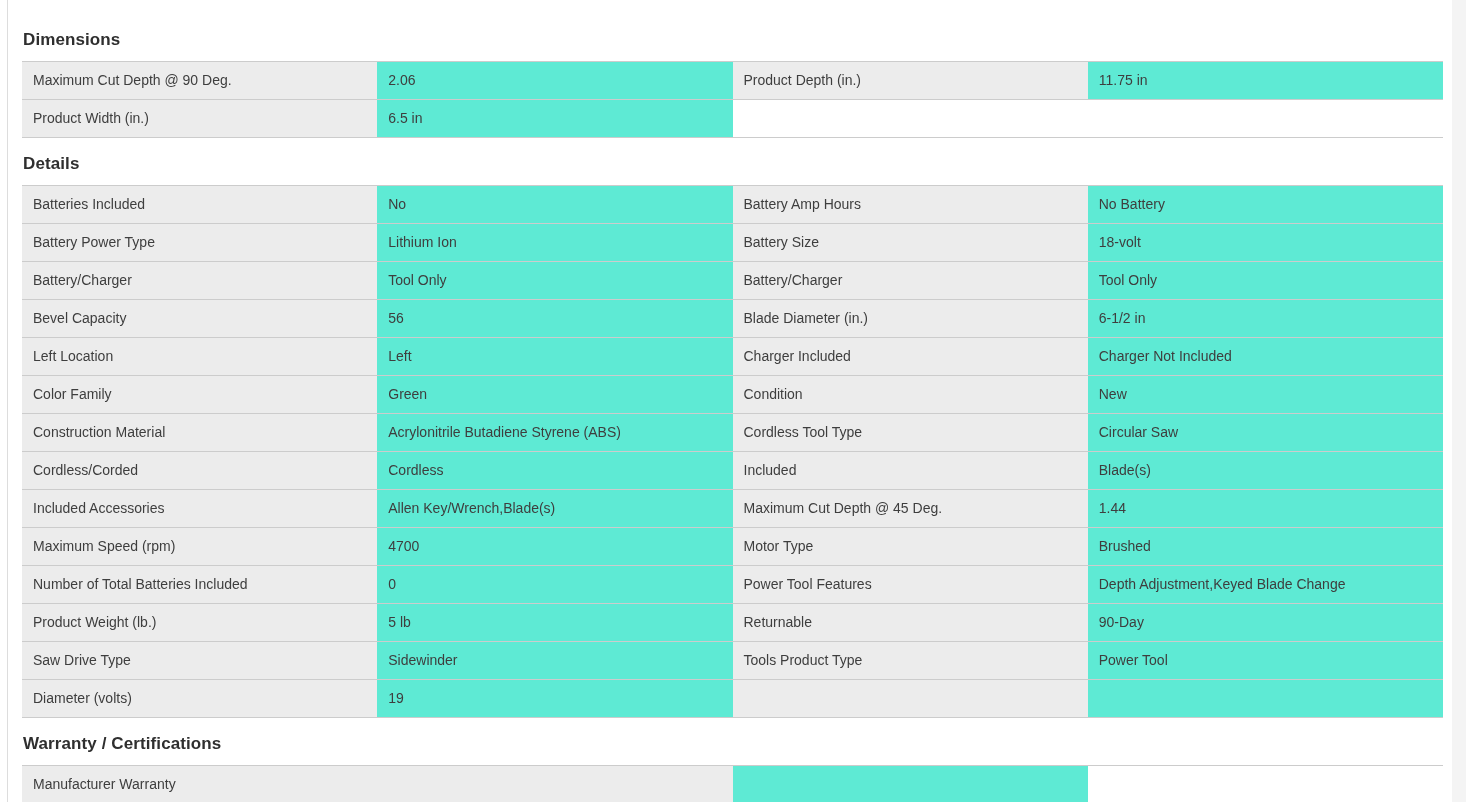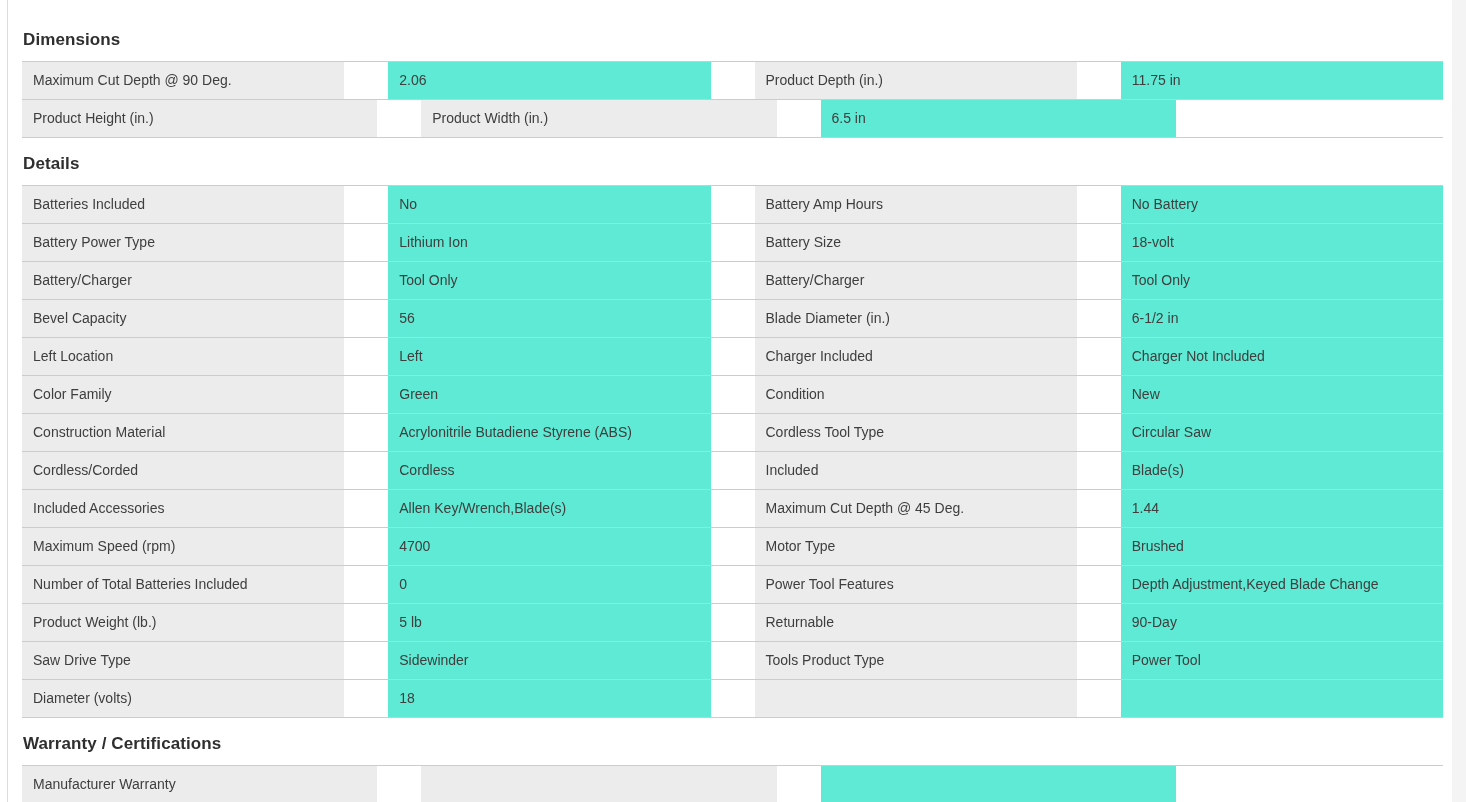--- a/index.html
+++ b/index.html
@@ -52,21 +52,20 @@
   }
   .spec-table {
     width: 100%;
     border-top: 1px solid var(--border-color);
   }
   .spec-row {
     display: flex;
     width: 100%;
     height: 38px;
     border-bottom: 1px solid var(--border-color);
-    gap: 44px;
   }
   .cell {
     width: 25%;
     display: flex;
     align-items: center;
     padding: 0 12px 0 11px;
     font-size: 14px;
     color: var(--text-color);
     line-height: 17px;
     white-space: nowrap;
@@ -85,21 +84,20 @@
   <section class="spec-section">
     <h2 class="section-title">Dimensions</h2>
     <div class="spec-table">
         <div class="spec-row">
           <div class="cell label">Maximum Cut Depth @ 90 Deg.</div>
           <div class="cell value">2.06</div>
           <div class="cell label">Product Depth (in.)</div>
           <div class="cell value">11.75 in</div>
         </div>
         <div class="spec-row">
-          <div class="cell label">Product Height (in.)</div>
           <div class="cell label">Product Width (in.)</div>
           <div class="cell value">6.5 in</div>
         </div>
       </div>
   </section>
 
   <section class="spec-section">
     <h2 class="section-title">Details</h2>
     <div class="spec-table">
         <div class="spec-row">
@@ -175,21 +173,21 @@
           <div class="cell value">90-Day</div>
         </div>
         <div class="spec-row">
           <div class="cell label">Saw Drive Type</div>
           <div class="cell value">Sidewinder</div>
           <div class="cell label">Tools Product Type</div>
           <div class="cell value">Power Tool</div>
         </div>
         <div class="spec-row">
           <div class="cell label">Diameter (volts)</div>
-          <div class="cell value">18</div>
+          <div class="cell value">19</div>
           <div class="cell label"></div>
           <div class="cell value"></div>
         </div>
       </div>
   </section>
 
   <section class="spec-section">
     <h2 class="section-title">Warranty / Certifications</h2>
     <div class="spec-table">
         <div class="spec-row">

